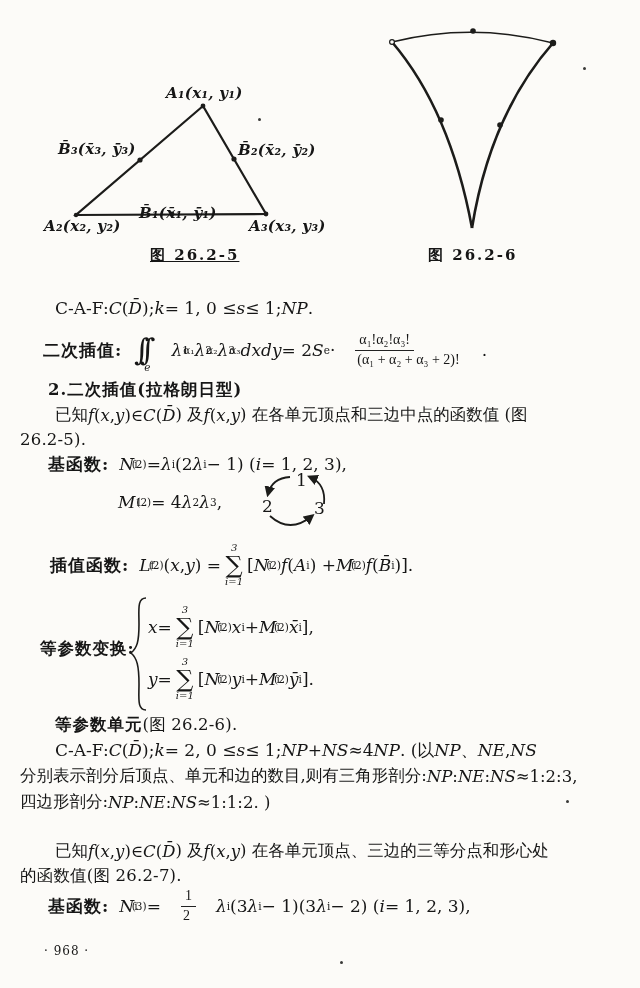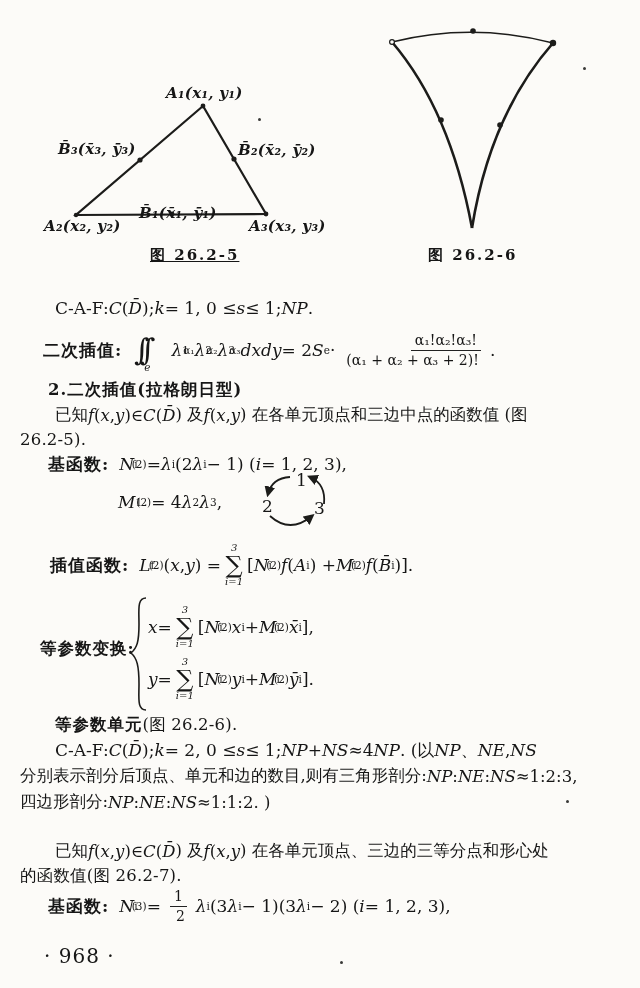--- a/index.html
+++ b/index.html
@@ -16,29 +16,29 @@
   .bold{font-weight:700;letter-spacing:1px;}
   .v{font-style:italic;}
   .rm{font-style:normal;}
   sub,sup{font-size:10.5px;line-height:0;letter-spacing:0;}
   sub{vertical-align:-0.4em;}
   sup{vertical-align:0.6em;}
   sub + sup{margin-left:-0.55em;}
   .sum{display:inline-flex;flex-direction:column;align-items:center;line-height:1;margin:0 4px;}
   .sum .lim{font-size:10px;font-style:italic;letter-spacing:0;}
   .sum .sig{font-size:24px;line-height:0.95;margin:1px 0;font-style:normal;}
-  .frac{display:inline-flex;flex-direction:column;align-items:flex-end;line-height:1.2;margin:0 9px;font-size:14px;vertical-align:middle;}
+  .frac{display:inline-flex;flex-direction:column;align-items:flex-start;line-height:1.2;margin:0 20px;font-size:14px;vertical-align:middle;font-family:Liberation Serif, serif;}
   .frac .num{border-bottom:1.4px solid #222;padding:0 4px 1px;}
   .frac .den{padding:1px 2px 0;}
   .iint{position:relative;display:inline-block;margin:0 10px 0 2px;padding-right:6px;}
   .iint .iglyph{font-size:30px;line-height:1;letter-spacing:-10px;padding-right:10px;display:inline-block;}
   .iint .isub{position:absolute;left:10px;bottom:-8px;font-size:10.5px;font-style:italic;}
   .figlabel{position:absolute;font-size:15px;font-style:italic;white-space:nowrap;letter-spacing:0.3px;}
   .figcap{position:absolute;font-size:15px;font-weight:700;white-space:nowrap;letter-spacing:2px;}
-  .pagenum{position:absolute;font-size:20px;letter-spacing:1px;}
+  .pagenum{position:absolute;font-size:12px;letter-spacing:1px;}
   .speck{position:absolute;background:#3a3a38;border-radius:50%;}
   svg{position:absolute;overflow:visible;}
   .stroke{stroke:#1c1c1a;fill:none;}
 </style>
 </head>
 <body>
 
 <div id="paper">
 
   <svg class="abs" style="left:56px;top:92px;" width="224" height="136" viewBox="56 92 224 136">

